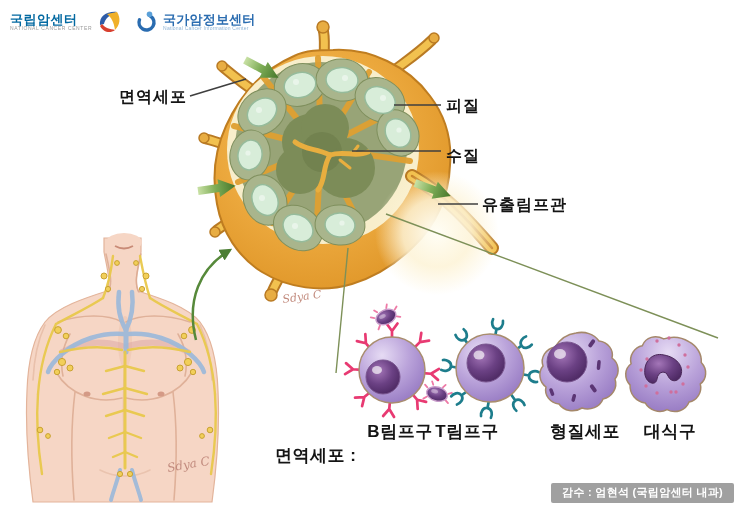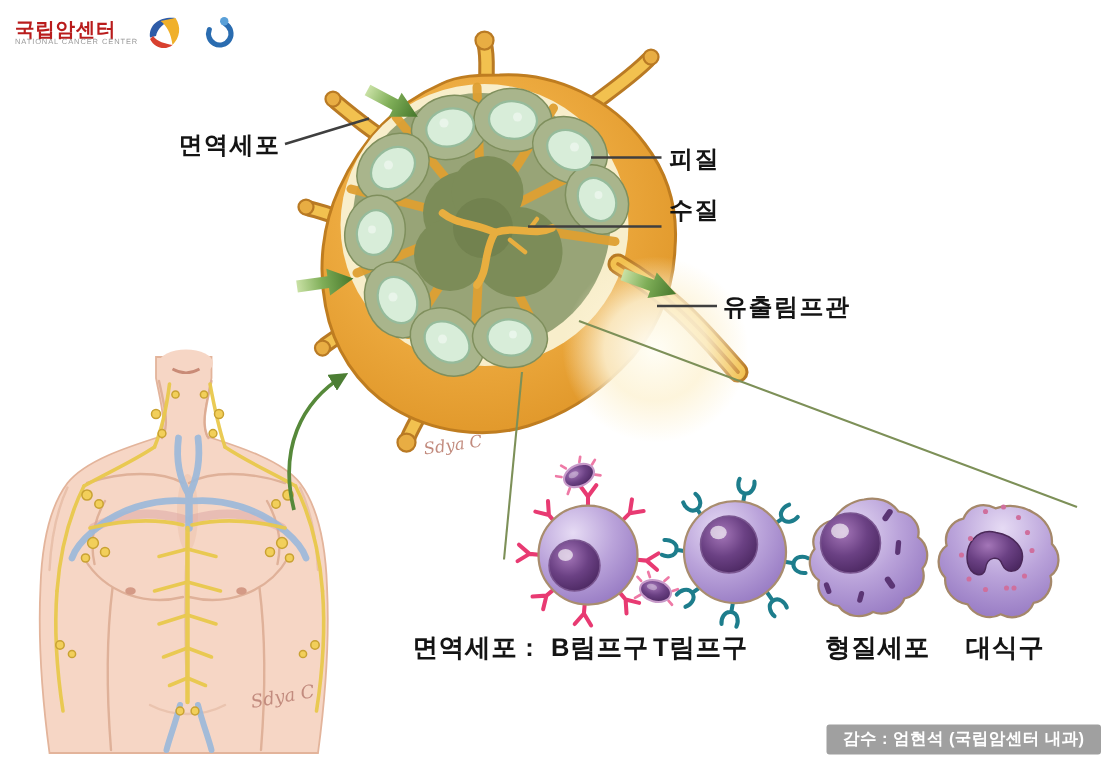--- a/index.html
+++ b/index.html
@@ -10,21 +10,21 @@
   .lbl-node{font-size:16px;letter-spacing:1px;}
   .lbl-cell{font-size:17px;letter-spacing:0.5px;}
   .centered{transform:translateX(-50%);}
   .right-align{text-align:right;}
   .badge{position:absolute;top:483px;right:12px;background:rgba(152,152,152,0.92);
          color:#ffffff;font-weight:bold;font-size:11px;padding:2px 11px 3px;border-radius:2px;
          letter-spacing:0.3px;}
   .logos{position:absolute;left:10px;top:9px;display:flex;align-items:center;gap:14px;}
   .logo{display:flex;align-items:center;gap:5px;}
   .logo-text{display:flex;flex-direction:column;line-height:1.05;}
-  .logo-ncc-name{color:#b91c1c;font-weight:bold;font-size:13px;letter-spacing:0.5px;}
+  .logo-ncc-name{color:#0369a1;font-weight:bold;font-size:13px;letter-spacing:0.5px;}
   .logo-ncc-sub{color:#9a9a9a;font-size:5px;letter-spacing:0.6px;}
   .logo-info-name{color:#2a6cb0;font-weight:bold;font-size:13px;letter-spacing:0.2px;}
   .logo-info-sub{color:#8fb4d6;font-size:5px;letter-spacing:0.2px;}
 </style>
 </head>
 <body>
 
 <div class="canvas">
 
 <svg class="art" width="746" height="518" viewBox="0 0 746 518">
@@ -382,28 +382,32 @@
         <path d="M3,16 C2,7 10,2 20,3 C12,6 8,10 7,15 Z" fill="#2e5ca8"></path>
         <path d="M20,3 C24,9 23,16 18,21 C17,13 14,8 10,5 Z" fill="#f0b02a"></path>
         <path d="M3,17 C6,23 13,25 18,21 C13,20 8,19 5,15 Z" fill="#d8402f"></path>
       </svg>
     </div>
     <div class="logo">
       <svg width="23" height="24" viewBox="0 0 23 24">
         <circle cx="11.5" cy="12.5" r="7.5" fill="none" stroke="#2a6cb0" stroke-width="3.4" stroke-dasharray="34 14" transform="rotate(-60 11.5 12.5)" stroke-linecap="round"></circle>
         <circle cx="14.5" cy="4.2" r="2.8" fill="#5aa0d8"></circle>
       </svg>
+      <div class="logo-text">
+        <span class="logo-info-name">국가암정보센터</span>
+        <span class="logo-info-sub">National Cancer Information Center</span>
+      </div>
     </div>
   </div>
 
   <div class="lbl lbl-node right-align" style="left:95px;top:87px;width:92px;">면역세포</div>
   <div class="lbl lbl-node" style="left:446px;top:96px;">피질</div>
-  <div class="lbl lbl-node" style="left:446px;top:130px;">수질</div>
+  <div class="lbl lbl-node" style="left:446px;top:146px;">수질</div>
   <div class="lbl lbl-node" style="left:482px;top:195px;">유출림프관</div>
 
-  <div class="lbl lbl-cell" style="left:275px;top:420px;">면역세포 :</div>
+  <div class="lbl lbl-cell" style="left:275px;top:444px;">면역세포 :</div>
   <div class="lbl lbl-cell centered" style="left:400px;top:420px;">B림프구</div>
   <div class="lbl lbl-cell centered" style="left:467px;top:420px;">T림프구</div>
   <div class="lbl lbl-cell centered" style="left:585px;top:420px;">형질세포</div>
   <div class="lbl lbl-cell centered" style="left:670px;top:420px;">대식구</div>
 
   <div class="badge">감수 : 엄현석 (국립암센터 내과)</div>
 </div>
 
 </body></html>

